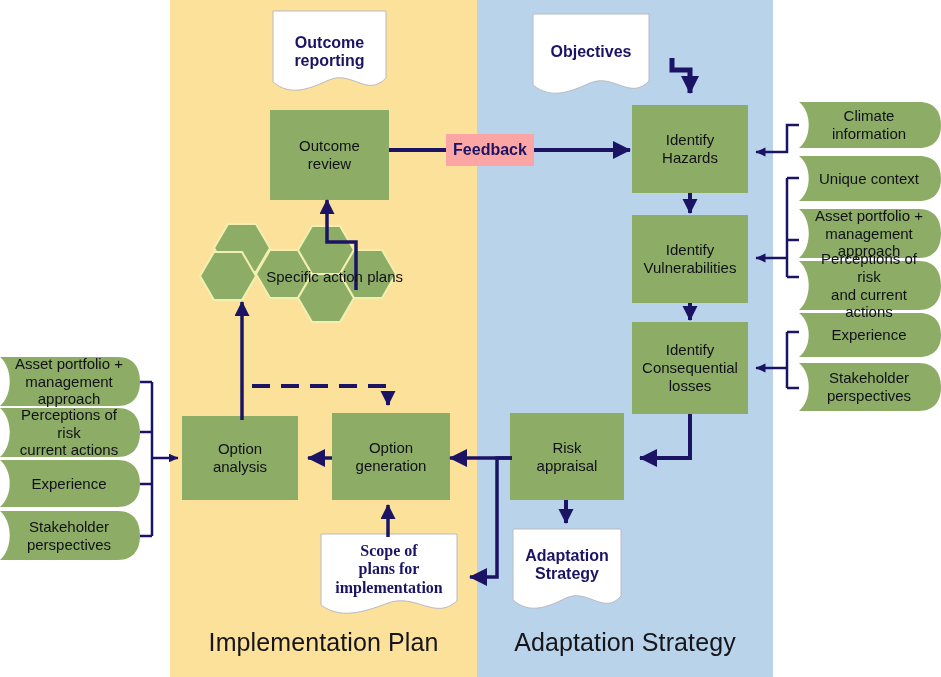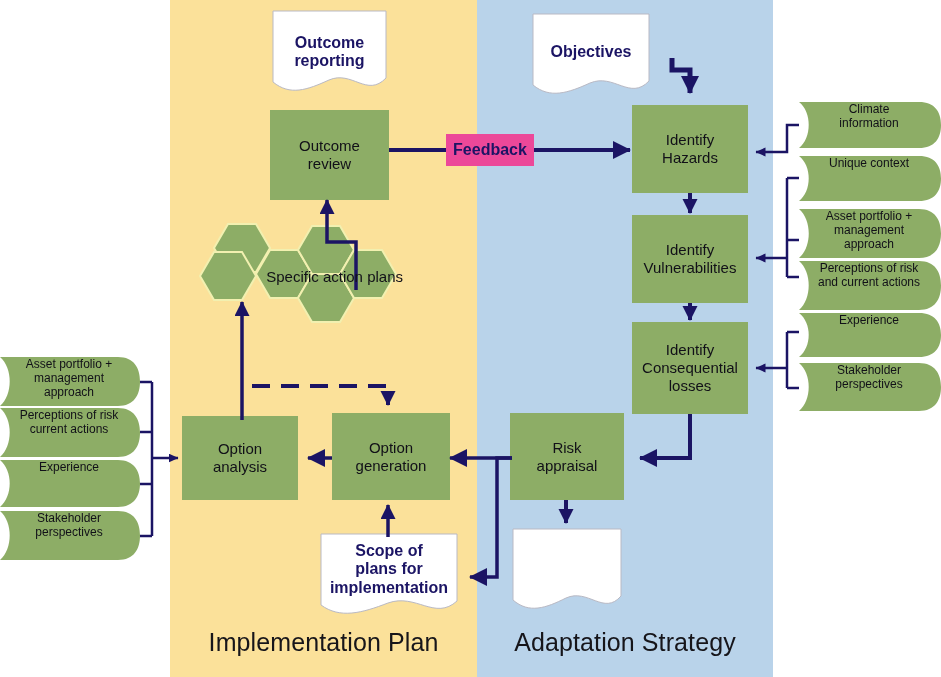--- a/index.html
+++ b/index.html
@@ -36,32 +36,32 @@
   }
   .doc .doc-svg{position:absolute;left:0;top:0;width:100%;height:100%;}
   .doc .doc-text{
     position:absolute;left:0;top:0;width:100%;
     text-align:center;color:#1b1464;font-weight:bold;font-size:16px;line-height:1.15;
     z-index:2;
   }
 
   
   .chip{
-    position:absolute;background:#ec4899;color:#1b1464;font-weight:bold;
+    position:absolute;background:#fca5a5;color:#1b1464;font-weight:bold;
     font-size:16px;display:flex;align-items:center;justify-content:center;
     box-sizing:border-box;z-index:4;
   }
 
   
   .pill{position:absolute;}
   .pill svg{position:absolute;left:0;top:0;width:100%;height:100%;}
   .pill .pill-text{
     position:absolute;left:0;top:0;width:100%;height:100%;
-    display:flex;justify-content:center;text-align:center;
-    color:#111018;font-size:12px;line-height:1.18;z-index:2;
+    display:flex;align-items:center;justify-content:center;text-align:center;
+    color:#111018;font-size:15px;line-height:1.18;z-index:2;
     box-sizing:border-box;padding:0 14px 0 12px;
   }
 
   
   .hexwrap{position:absolute;}
   .hex-label{
     position:absolute;text-align:right;color:#111018;font-size:15px;
     white-space:nowrap;z-index:3;
   }
 
@@ -156,35 +156,39 @@
 
   <div class="doc" style="left:532px;top:13px;width:118px;height:85px;">
     <svg class="doc-svg" viewBox="0 0 118 85" preserveAspectRatio="none">
       <path d="M1,1 L117,1 L117,68 C98,88 82,60 58,70 C36,80 18,86 1,72 Z" fill="#ffffff" stroke="#b9b9c4" stroke-width="1"></path>
     </svg>
     <div class="doc-text" style="top:30px;">
       <div>Objectives</div>
     </div>
   </div>
 
-  <div class="doc" style="left:320px;top:533px;width:138px;height:85px;">
+  <div class="doc" style="left:320px;top:533px;width:138px;height:85px;font-family:Liberation Serif, serif;">
     <svg class="doc-svg" viewBox="0 0 138 85" preserveAspectRatio="none">
       <path d="M1,1 L137,1 L137,68 C115,88 96,60 68,70 C42,80 20,86 1,72 Z" fill="#ffffff" stroke="#b9b9c4" stroke-width="1"></path>
     </svg>
     <div class="doc-text" style="top:9px;">
       <div>Scope of</div>
       <div>plans for</div>
       <div>implementation</div>
     </div>
   </div>
 
   <div class="doc" style="left:512px;top:528px;width:110px;height:85px;">
     <svg class="doc-svg" viewBox="0 0 110 85" preserveAspectRatio="none">
       <path d="M1,1 L109,1 L109,68 C92,88 76,60 54,70 C34,80 17,86 1,72 Z" fill="#ffffff" stroke="#b9b9c4" stroke-width="1"></path>
     </svg>
+    <div class="doc-text" style="top:19px;">
+      <div>Adaptation</div>
+      <div>Strategy</div>
+    </div>
   </div>
 
   <div class="chip" style="left:446px;top:134px;width:88px;height:32px;">
     <span>Feedback</span>
   </div>
 
   <div class="hexwrap" style="left:198px;top:218px;width:205px;height:130px;">
     <svg width="205" height="130" viewBox="0 0 205 130">
       <g fill="#8dad66" stroke="#f2f0b0" stroke-width="2">
         <polygon points="16,30 30,6 58,6 72,30 58,54 30,54"></polygon>

